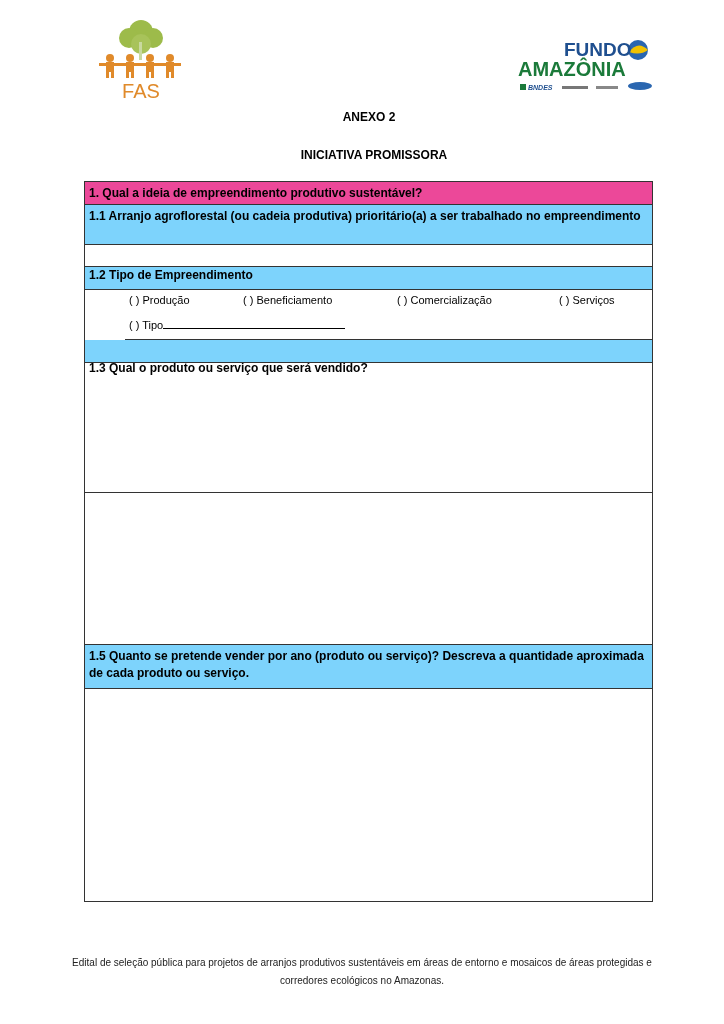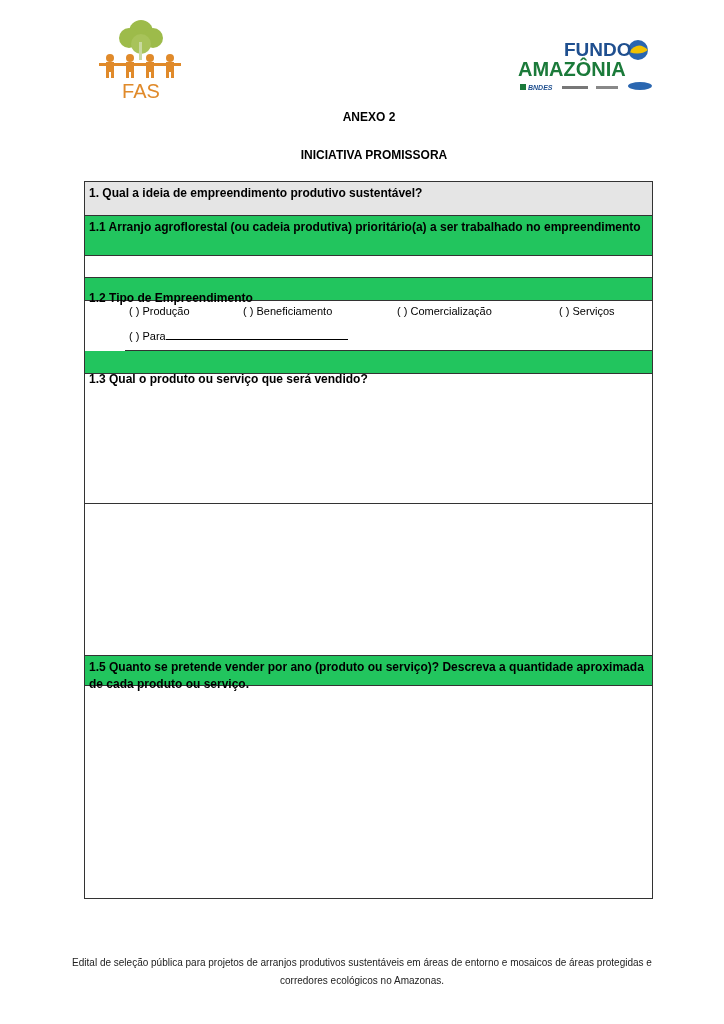--- a/index.html
+++ b/index.html
@@ -4,22 +4,22 @@
 <style>
   html, body { margin:0; padding:0; background:#fff; }
   body { width:724px; height:1024px; position:relative; overflow:hidden; font-family:"Liberation Sans", sans-serif; color:#000; }
   .logo-fas { position:absolute; left:96px; top:14px; width:90px; height:88px; }
   .logo-fundo { position:absolute; left:516px; top:36px; width:142px; height:60px; }
   .title1 { position:absolute; left:7px; width:724px; top:110px; text-align:center; font-weight:bold; font-size:12px; }
   .title2 { position:absolute; left:12px; width:724px; top:148px; text-align:center; font-weight:bold; font-size:12px; }
   .tbl { position:absolute; left:84px; top:181px; width:569px; border:1px solid #333; box-sizing:border-box; }
   .row { border-bottom:1px solid #333; box-sizing:border-box; font-size:12px; padding:0 4px; }
   .row:last-child { border-bottom:none; }
-  .hdr-blue { background:#e5e5e5; font-weight:bold; height:34px; line-height:23px; }
-  .hdr-gray { background:#22c55e; font-weight:bold; line-height:17px; padding-top:3px; padding-bottom:2px; }
+  .hdr-blue { background:#ec4899; font-weight:bold; height:23px; line-height:23px; }
+  .hdr-gray { background:#7dd3fc; font-weight:bold; line-height:17px; padding-top:3px; padding-bottom:2px; }
   .blank { background:#fff; }
   .opts { height:50px; font-size:11px; position:relative;margin-left:40px; }
   .opt { position:absolute; top:4px; }
   .opt2 { position:absolute; top:28px; left:4px; }
   .underline { display:inline-block; width:182px; border-bottom:1px solid #000; height:10px; vertical-align:baseline; }
   .footer { position:absolute; left:60px; width:604px; top:954px; text-align:center; font-size:10px; line-height:18px; color:#222; }
 </style>
 </head>
 <body>
 
@@ -68,28 +68,28 @@
   <ellipse cx="124" cy="50" rx="12" ry="4" fill="#2a66b0"></ellipse>
 </svg>
 
 <div class="title1">ANEXO 2</div>
 <div class="title2">INICIATIVA PROMISSORA</div>
 
 <div class="tbl">
   <div class="row hdr-blue">1. Qual a ideia de empreendimento produtivo sustentável?</div>
   <div class="row hdr-gray" style="height:40px;">1.1 Arranjo agroflorestal (ou cadeia produtiva) prioritário(a) a ser trabalhado no empreendimento</div>
   <div class="row blank" style="height:22px;"></div>
-  <div class="row hdr-gray" style="height:23px;padding-top:12px;">1.2 Tipo de Empreendimento</div>
+  <div class="row hdr-gray" style="height:23px;padding-top:0;">1.2 Tipo de Empreendimento</div>
   <div class="row opts">
     <span class="opt" style="left:4px;">(  ) Produção</span>
     <span class="opt" style="left:118px;">(    ) Beneficiamento</span>
     <span class="opt" style="left:272px;">(    ) Comercialização</span>
     <span class="opt" style="left:434px;">(    ) Serviços</span>
-    <span class="opt2"><span>(    ) Para</span><span class="underline"></span></span>
+    <span class="opt2"><span>(    ) Tipo</span><span class="underline"></span></span>
   </div>
   <div class="row hdr-gray" style="height:23px;padding-top:20px;">1.3 Qual o produto ou serviço que será vendido?</div>
   <div class="row blank" style="height:130px;"></div>
   <div class="row blank" style="height:152px;"></div>
-  <div class="row hdr-gray" style="height:30px;">1.5 Quanto se pretende vender por ano (produto ou serviço)? Descreva a quantidade aproximada de cada produto ou serviço.</div>
+  <div class="row hdr-gray" style="height:44px;">1.5 Quanto se pretende vender por ano (produto ou serviço)? Descreva a quantidade aproximada de cada produto ou serviço.</div>
   <div class="row blank" style="height:212px;"></div>
 </div>
 
 <div class="footer">Edital de seleção pública para projetos de arranjos produtivos sustentáveis em áreas de entorno e mosaicos de áreas protegidas e corredores ecológicos no Amazonas.</div>
 
 </body></html>

